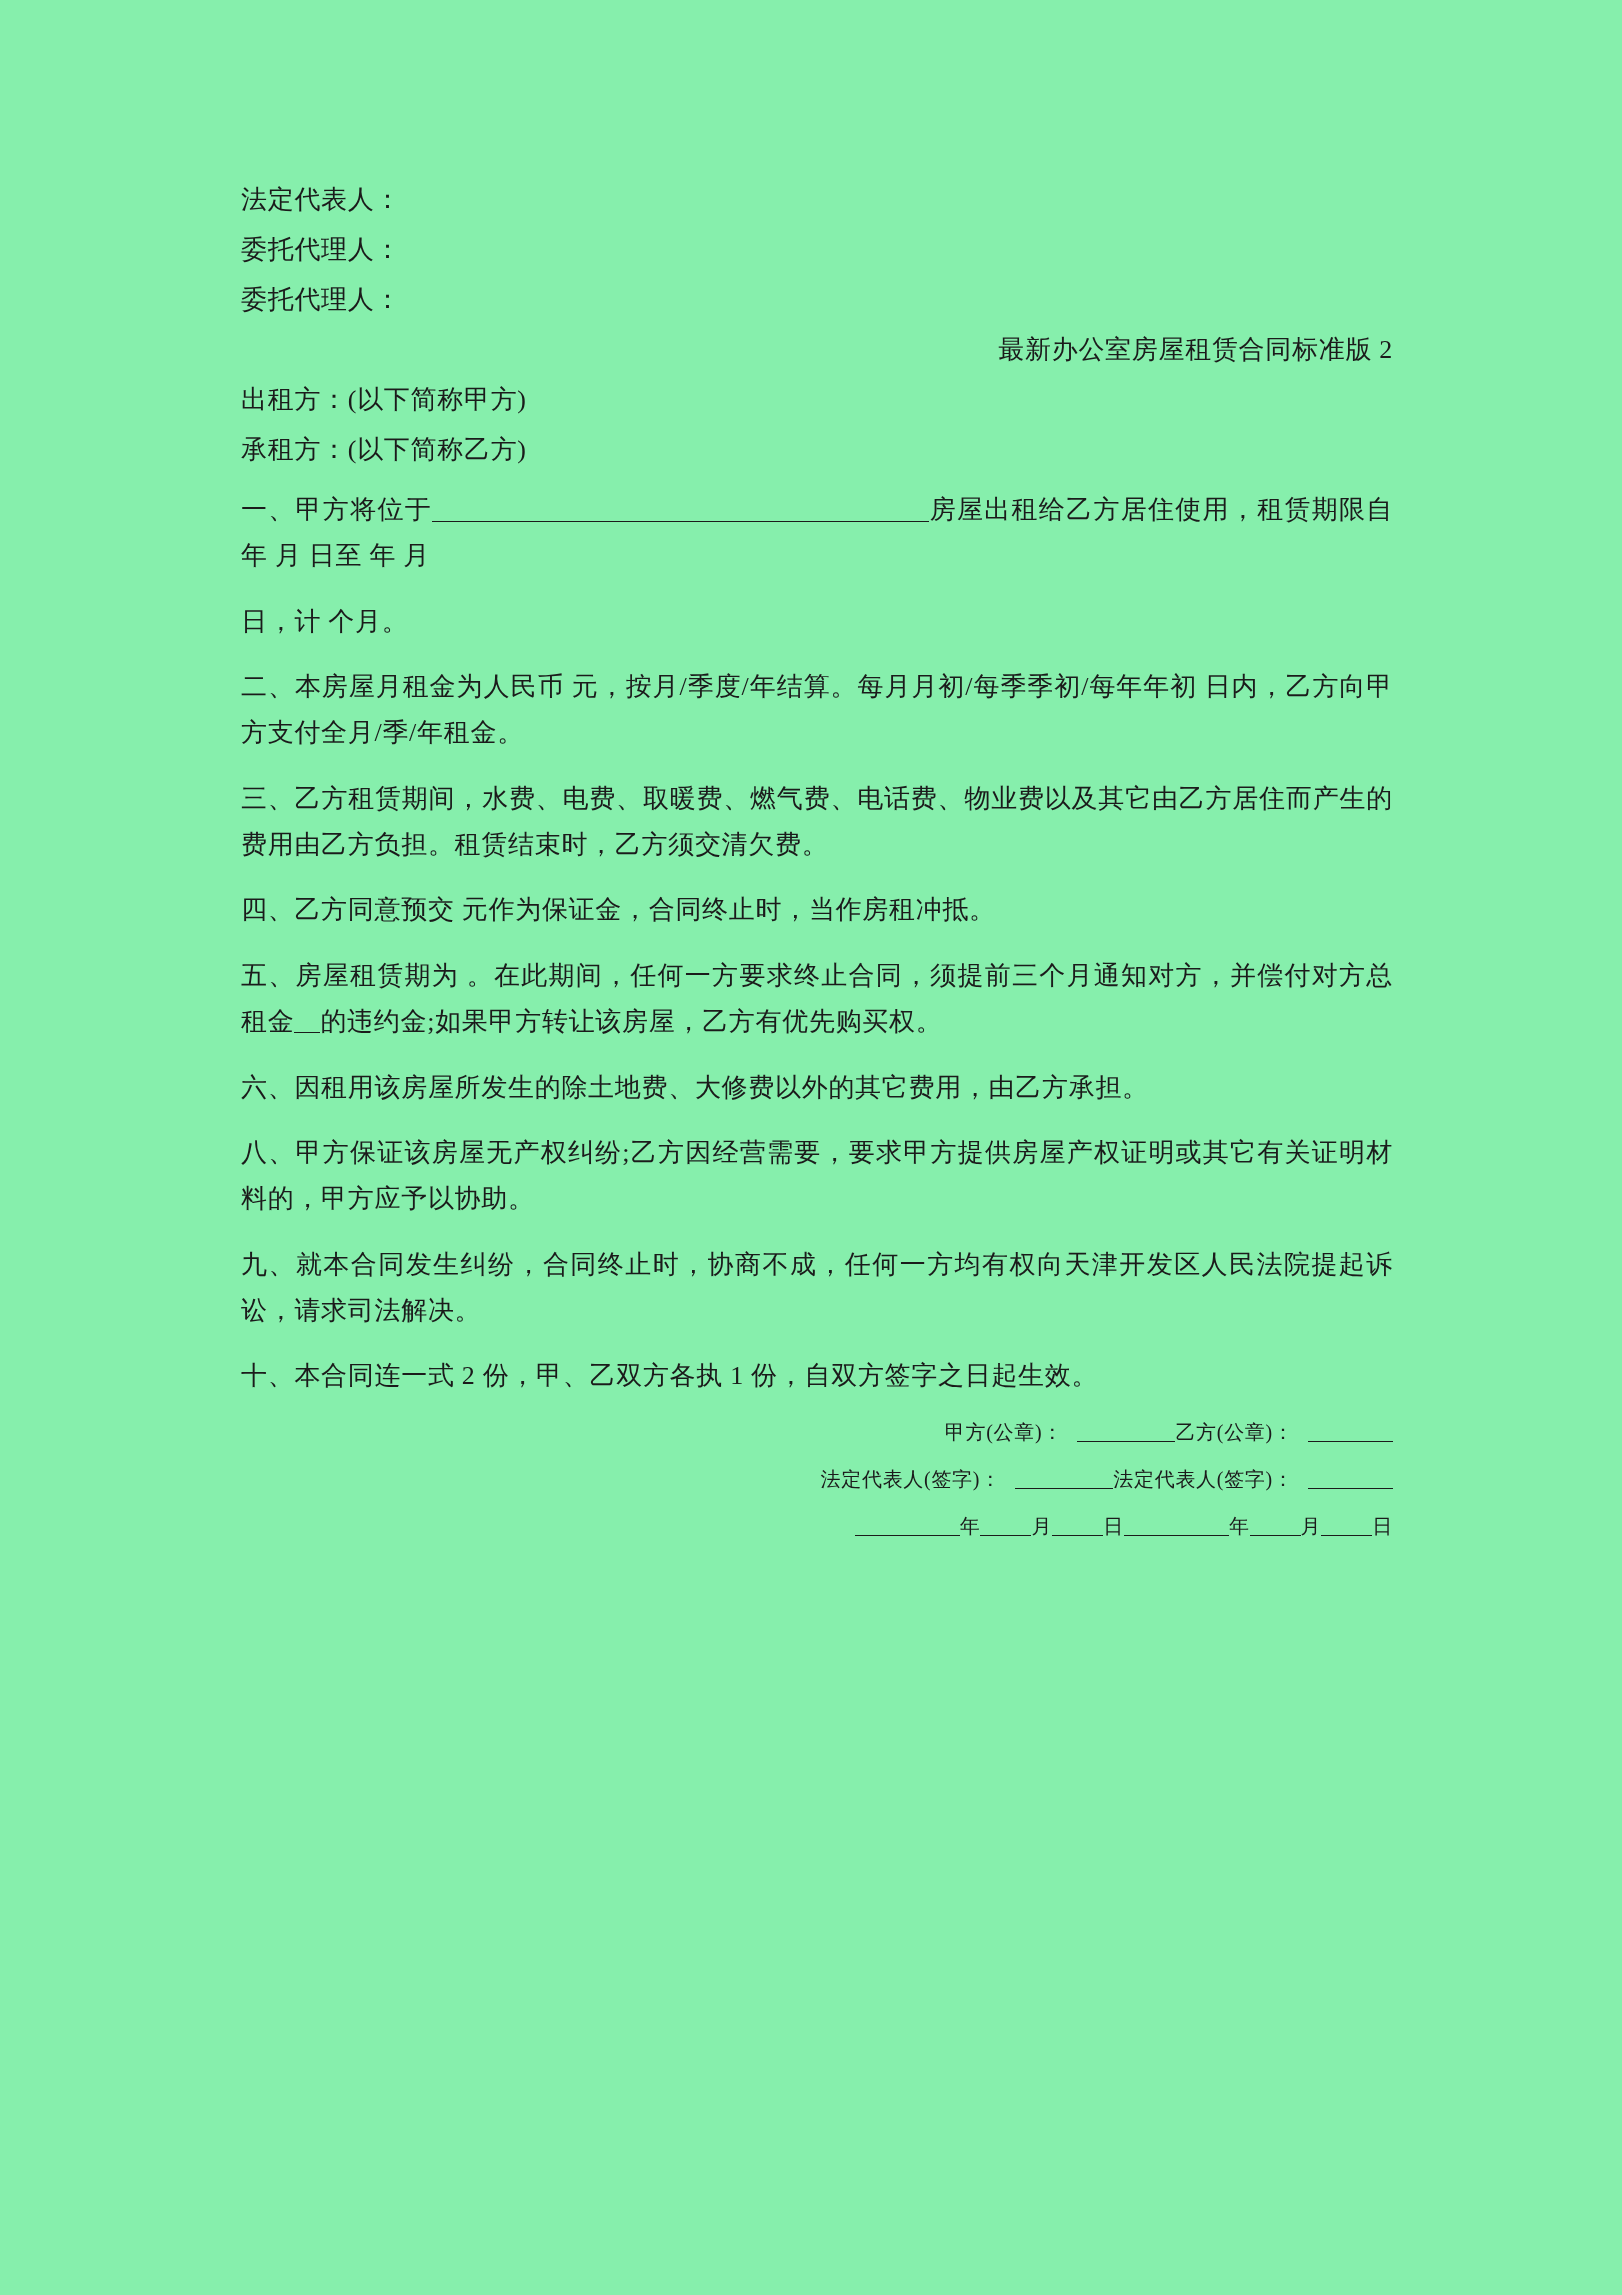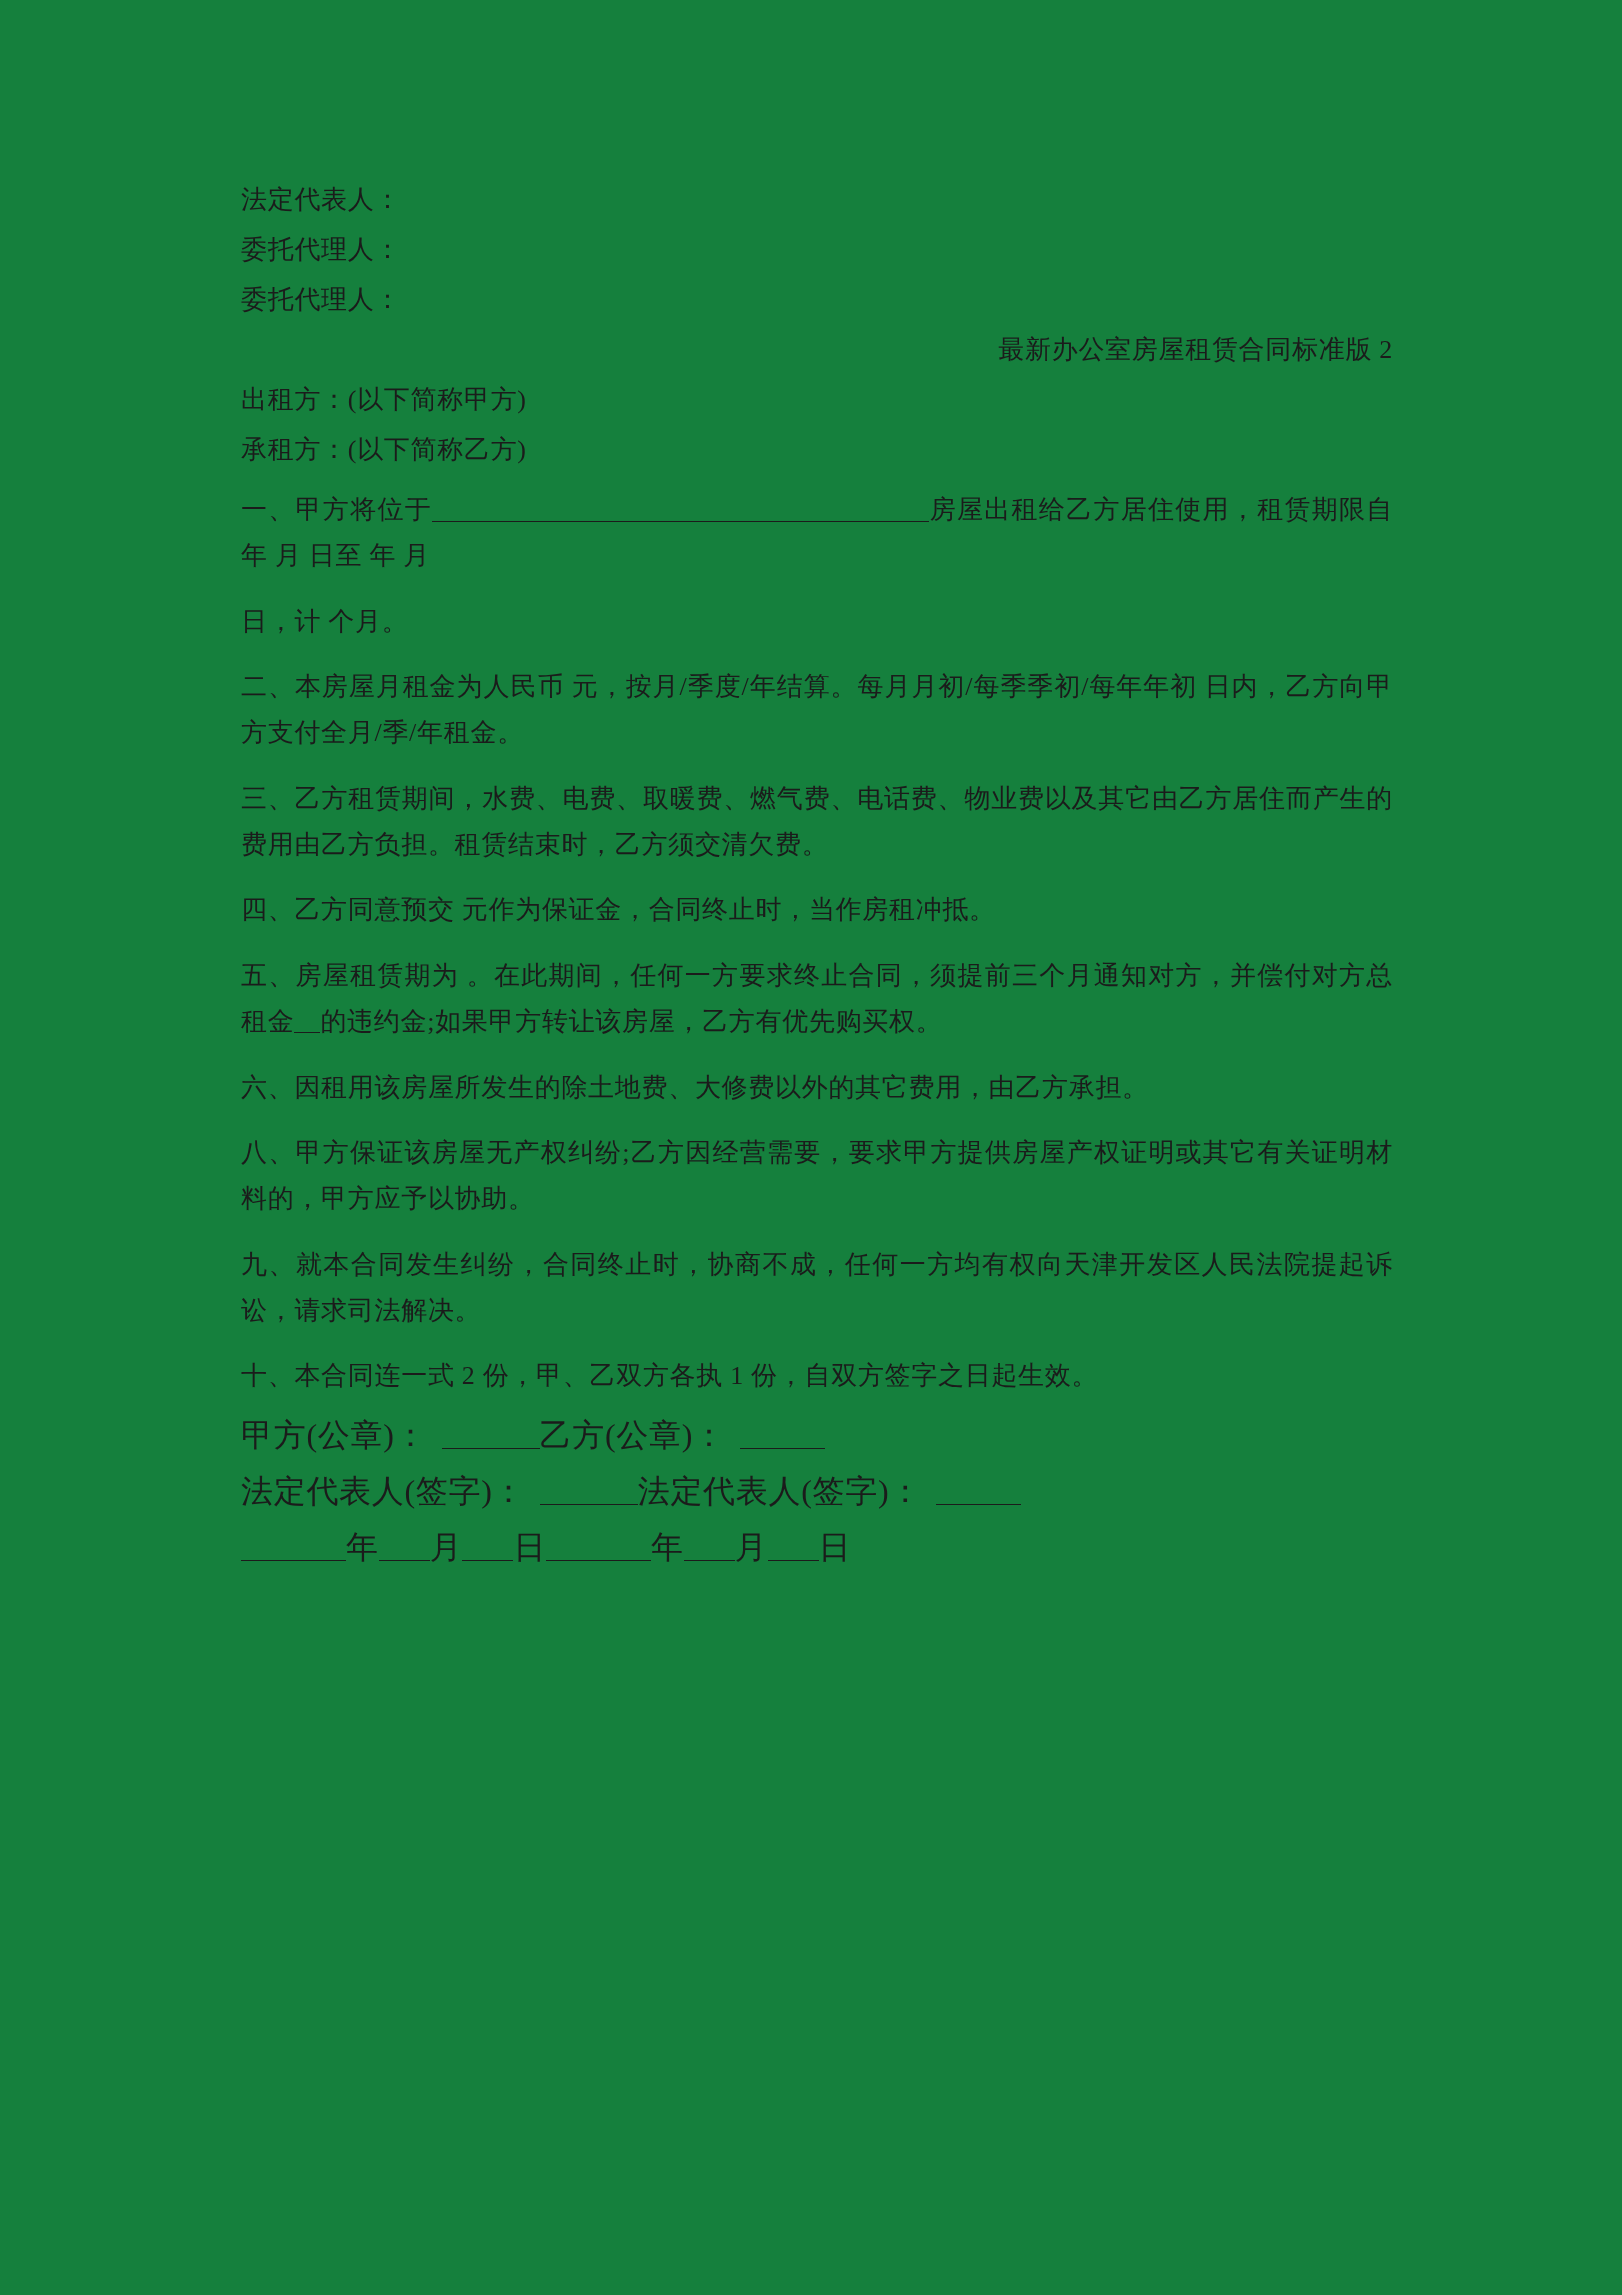--- a/index.html
+++ b/index.html
@@ -14,21 +14,21 @@
     color: #1b1b1b;
     position: relative;
     overflow: hidden;
   }
   .page {
     position: absolute;
     left: 0;
     top: 0;
     width: 1623px;
     height: 2295px;
-    background: #15803d;
+    background: #86efac;
   }
   .content {
     position: absolute;
     left: 241px;
     top: 187px;
     width: 1152px;
   }
   .line {
     font-size: 26px;
     line-height: 1.0;
@@ -91,26 +91,27 @@
     vertical-align: -3.3px;
   }
   .date-blank-short {
     display: inline-block;
     width: 51px;
     border-bottom: 1.3px solid #1b1b1b;
     height: 22px;
     vertical-align: -3.3px;
   }
   .sig-row {
-    font-size: 32px;
+    font-size: 20px;
     line-height: 1.0;
     letter-spacing: 0.7px;
     margin: 0 0 24px 0;
     white-space: nowrap;
     color: #1b1b1b;
+    text-align: right;
   }
 </style>
 </head>
 <body>
 
 <div class="page">
   <div class="content">
 
     <div class="line">法定代表人：</div>
     <div class="line">委托代理人：</div>

